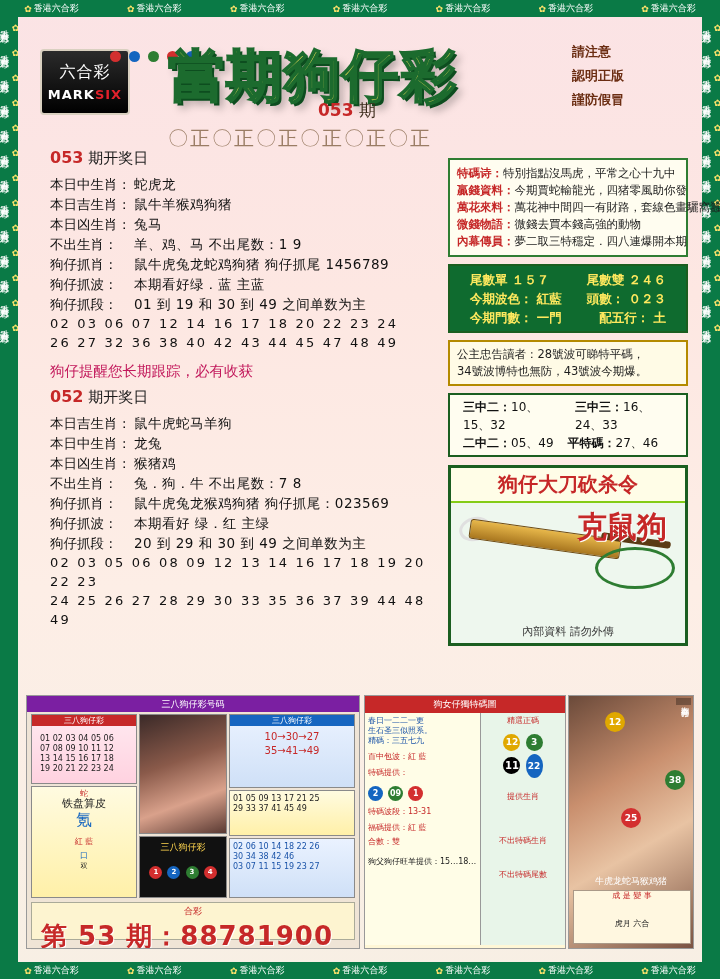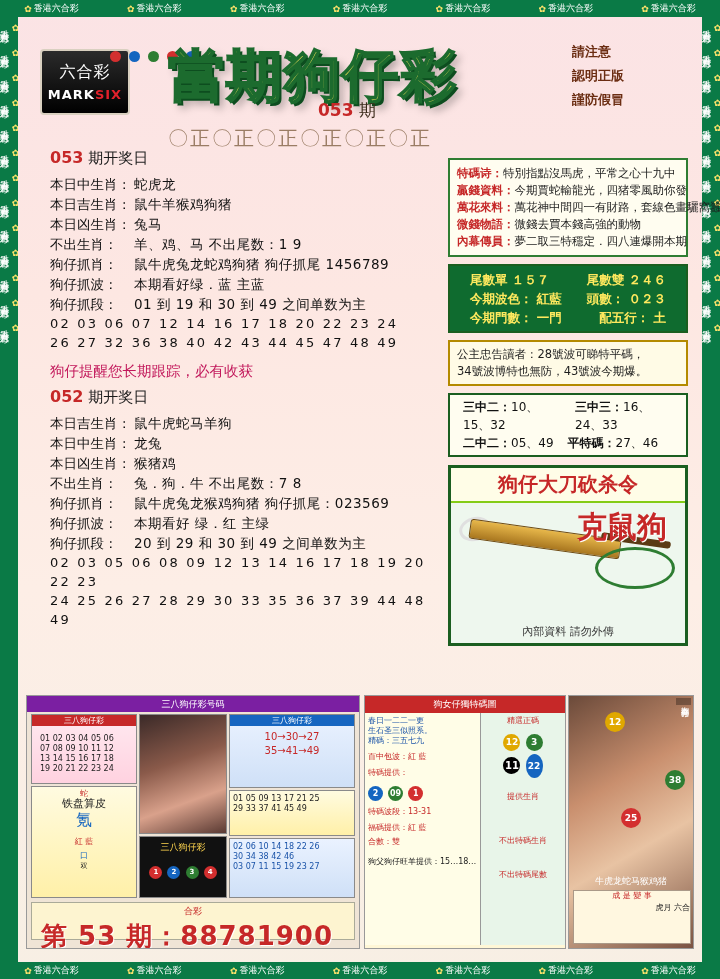--- a/index.html
+++ b/index.html
@@ -452,20 +452,20 @@
       </div>
 
       <div class="tile b3 lady2">
         <div style="position:absolute;right:2px;top:2px;writing-mode:vertical-rl;color:#fff;font-size:8px;background:rgba(0,0,0,.3);padding:2px;">本期 狗仔彩</div>
         <span class="cball" style="position:absolute;left:36px;top:16px;width:20px;height:20px;background:#e0a800;font-size:9px;">12</span>
         <span class="cball" style="position:absolute;right:8px;top:74px;width:20px;height:20px;background:#2e7d32;font-size:9px;">38</span>
         <span class="cball" style="position:absolute;left:52px;top:112px;width:20px;height:20px;background:#d32f2f;font-size:9px;">25</span>
         <div style="position:absolute;left:0;bottom:60px;width:100%;text-align:center;color:#fff;font-size:9px;">牛虎龙蛇马猴鸡猪</div>
         <div style="position:absolute;left:4px;bottom:4px;width:116px;height:52px;background:#fff7e0;border:1px solid #a98;">
           <div class="tiny-r" style="text-align:center;">成  是  變  事</div>
-          <div class="tiny" style="text-align:right;margin-top:2px;">虎月 六合</div>
+          <div class="tiny" style="text-align:center;margin-top:18px;">虎月 六合</div>
         </div>
       </div>
 
     </div>
 
   </div>
 </div>
 
 </body></html>

